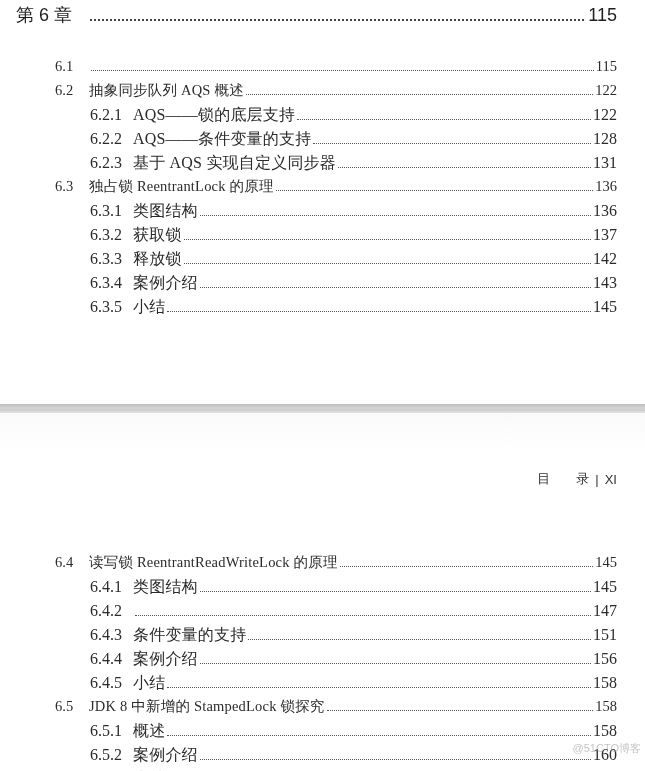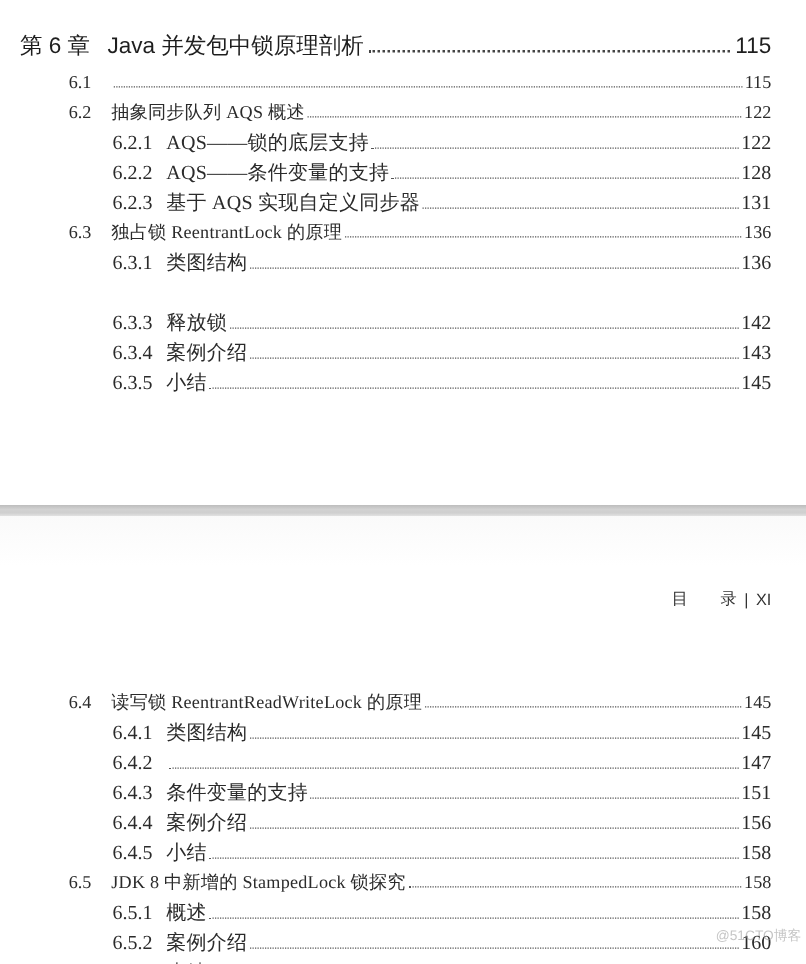--- a/index.html
+++ b/index.html
@@ -11,21 +11,21 @@
   .page { position: absolute; left: 0; width: 645px; background: #fff; }
   .page1 { top: 0; height: 404px; }
   .sep { position: absolute; left: 0; top: 404px; width: 645px; height: 9px;
          background: linear-gradient(#bdbdbd, #d2d2d2 40%, #cfcfcf 70%, #e4e4e4); }
   .page2 { top: 413px; height: 358px; background: linear-gradient(#fafafa, #ffffff 40px); }
 
   .chapter {
     position: absolute; left: 16px; right: 28px; top: 3px; height: 26px;
     display: flex; align-items: baseline;
     font-family: "Liberation Sans", "DejaVu Sans", sans-serif;
-    font-size: 18px; color: #1e1e1e; margin-top: 21px;
+    font-size: 18px; color: #1e1e1e;
   }
   .chapter .num { width: 70px; white-space: nowrap; }
   .chapter .title { white-space: nowrap; }
   .chapter .dots { flex: 1; border-bottom: 2px dotted #444; margin: 0 4px 5px 4px; }
   .chapter .pg { white-space: nowrap; }
 
   .row {
     position: absolute; right: 28px; height: 22px;
     display: flex; align-items: baseline;
     font-size: 14.5px; color: #2b2b2b;
@@ -52,21 +52,20 @@
     font-family: "Liberation Sans", "DejaVu Sans", sans-serif;
     font-size: 11px; color: rgba(150,150,150,0.55);
   }
 </style>
 </head>
 <body>
 
 <div class="page page1">
   <div class="chapter">
     <span class="num">第 6 章</span>
-    <span class="title">Java 并发包中锁原理剖析</span>
     <span class="dots"></span>
     <span class="pg">115</span>
   </div>
 
   <div class="row l1" style="top:33px">
     <span class="num">6.1</span>
     <span class="dots"></span>
     <span class="pg">115</span>
   </div>
   <div class="row l1" style="top:57px">
@@ -97,20 +96,26 @@
     <span class="num">6.3</span>
     <span class="title">独占锁 ReentrantLock 的原理</span>
     <span class="dots"></span>
     <span class="pg">136</span>
   </div>
   <div class="row l2" style="top:177px">
     <span class="num">6.3.1</span>
     <span class="title">类图结构</span>
     <span class="dots"></span>
     <span class="pg">136</span>
+  </div>
+  <div class="row l2" style="top:201px">
+    <span class="num">6.3.2</span>
+    <span class="title">获取锁</span>
+    <span class="dots"></span>
+    <span class="pg">137</span>
   </div>
   <div class="row l2" style="top:225px">
     <span class="num">6.3.3</span>
     <span class="title">释放锁</span>
     <span class="dots"></span>
     <span class="pg">142</span>
   </div>
   <div class="row l2" style="top:249px">
     <span class="num">6.3.4</span>
     <span class="title">案例介绍</span>

